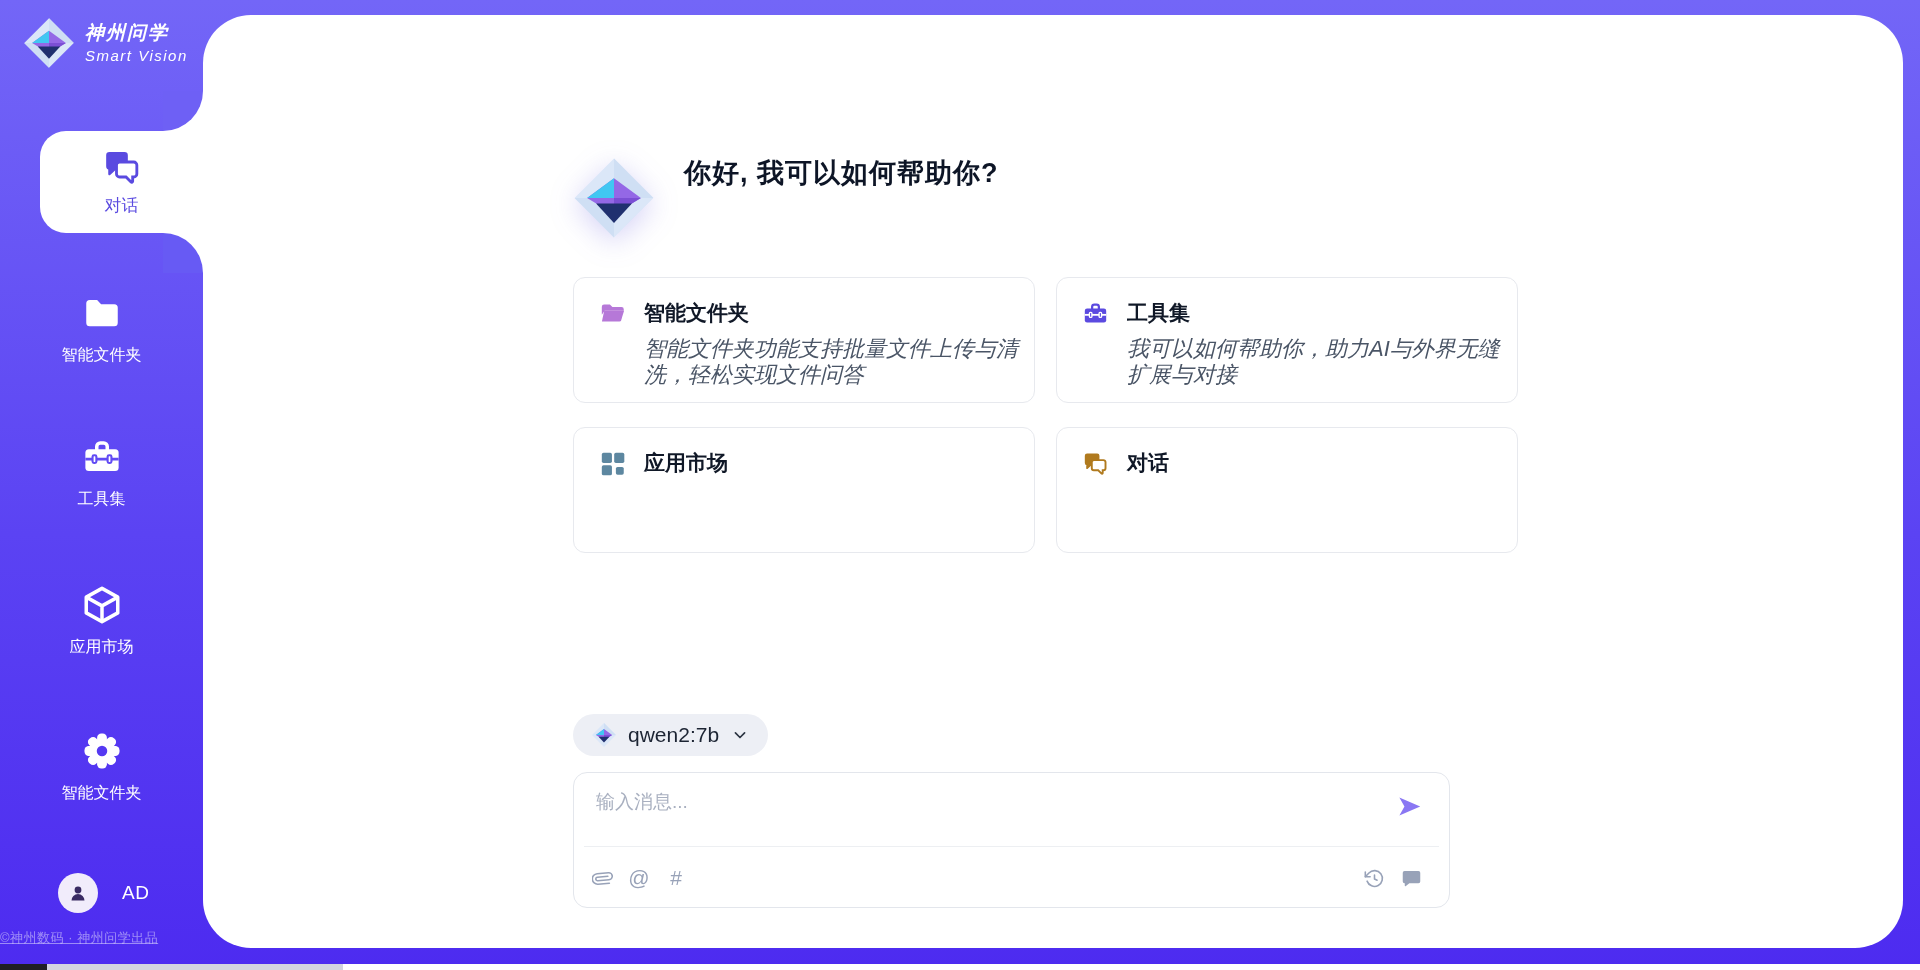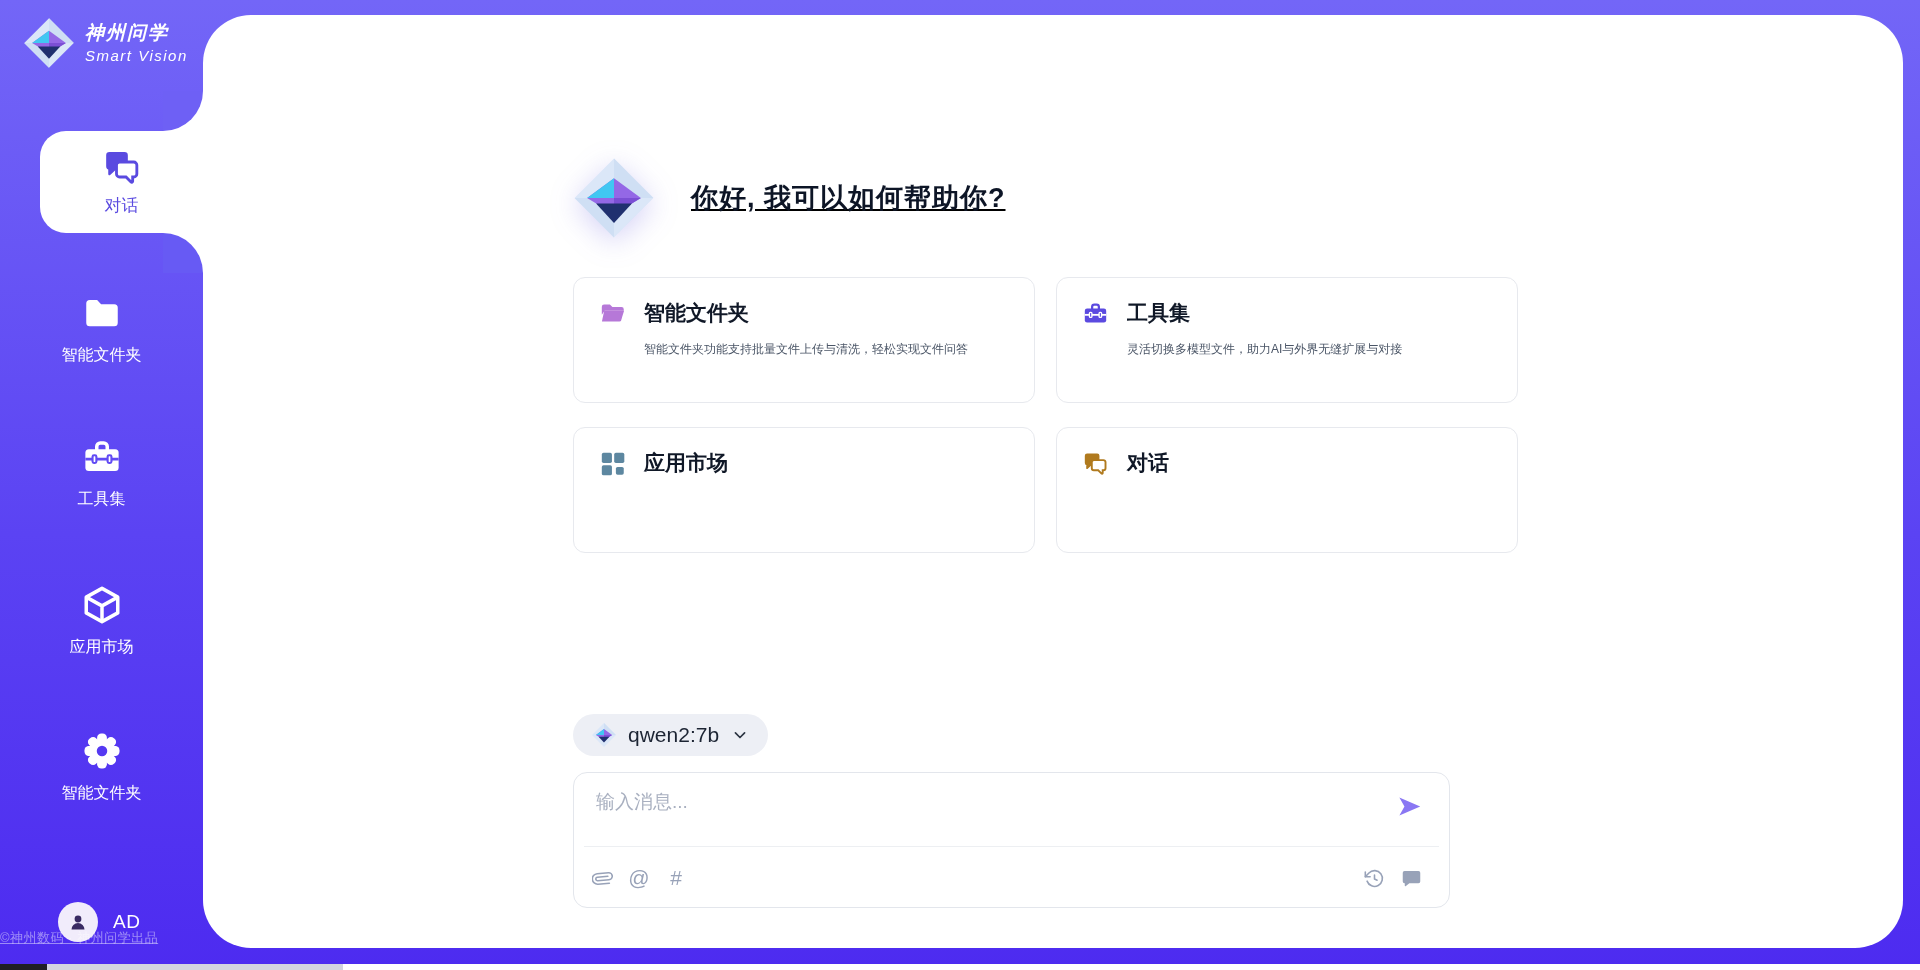--- a/index.html
+++ b/index.html
@@ -32,41 +32,41 @@
   .curve-bottom::after { content:""; position:absolute; inset:0; background:#675af4; border-top-right-radius:40px; }
 
   .nav-item { position:absolute; left:0; width:203px; display:flex; flex-direction:column;
     align-items:center; gap:11px; color:#fff; font-size:16px; cursor:pointer; }
   .nav-item svg { width:42px; height:42px; }
   #nav-folder   { top:292px; }
   #nav-toolset  { top:436px; }
   #nav-market   { top:584px; }
   #nav-settings { top:730px; }
 
-  .user-block { position:absolute; left:58px; top:902px; display:flex; align-items:center; gap:15px; cursor:pointer; }
+  .user-block { position:absolute; left:58px; top:873px; display:flex; align-items:center; gap:24px; cursor:pointer; }
   .avatar { width:40px; height:40px; border-radius:50%; background:#f1ecfb;
             display:flex; align-items:center; justify-content:center; }
   .user-name { color:#fff; font-size:19px; letter-spacing:0.5px; }
   .side-footer { position:absolute; left:0; top:929px; color:rgba(255,255,255,0.45);
                  font-size:13px; white-space:nowrap; letter-spacing:0.5px;text-decoration:underline; }
 
   
-  .greeting { position:absolute; left:571px; top:155px; display:flex; align-items:center; gap:34px;text-decoration:underline; }
+  .greeting { position:absolute; left:571px; top:155px; display:flex; gap:27px; }
   .greeting svg { width:86px; height:86px; filter:drop-shadow(0 6px 14px rgba(90,80,220,0.25)); }
   .greeting h1 { margin:0; font-size:27px; color:#0d1526; letter-spacing:1px; font-weight:bold; }
 
   
   .cards { position:absolute; left:573px; top:277px; width:945px;
     display:grid; grid-template-columns:462px 462px; grid-auto-rows:126px;
     column-gap:21px; row-gap:24px; }
   .card { border:1px solid #e7e9ee; border-radius:12px; background:#fff;
     padding:21px 8px 0 25px; display:flex; gap:18px; cursor:pointer; }
   .card-icon { width:27px; height:27px; flex:none; margin-top:1px; }
   .card h3 { margin:0 0 9px 0; font-size:21px; color:#101827; font-weight:bold; }
-  .card p { margin:0; font-size:12px; line-height:26px; color:#4a5566; max-width:384px; }
+  .card p { margin:0; font-size:22px; line-height:26px; color:#4a5566; max-width:384px;font-style:italic; }
 
   
   .model-pill { position:absolute; left:573px; top:714px; height:42px;
     display:inline-flex; align-items:center; gap:11px; padding:0 18px;
     background:#edeff5; border-radius:21px; cursor:pointer; }
   .model-pill svg.mini-logo { width:26px; height:26px; }
   .model-pill .label { font-size:21px; color:#1c2433; }
   .model-pill svg.chev { width:20px; height:20px; }
 
   
@@ -203,21 +203,21 @@
   <div class="card">
     <svg class="card-icon" viewBox="0 0 24 24">
       <path d="M9 8V6a2 2 0 0 1 2-2h2a2 2 0 0 1 2 2v2" fill="none" stroke="#5b4ae0" stroke-width="2"></path>
       <rect x="2.5" y="7.5" width="19" height="12.5" rx="2" fill="#5b4ae0"></rect>
       <line x1="2.5" y1="13.2" x2="21.5" y2="13.2" stroke="#ffffff" stroke-width="1.6"></line>
       <rect x="6.6" y="11" width="2.2" height="4.4" rx="0.8" fill="#5b4ae0" stroke="#ffffff" stroke-width="1.2"></rect>
       <rect x="15.2" y="11" width="2.2" height="4.4" rx="0.8" fill="#5b4ae0" stroke="#ffffff" stroke-width="1.2"></rect>
     </svg>
     <div>
       <h3>工具集</h3>
-      <p>灵活切换多模型文件，助力AI与外界无缝扩展与对接</p>
+      <p>我可以如何帮助你，助力AI与外界无缝扩展与对接</p>
     </div>
   </div>
 
   <div class="card">
     <svg class="card-icon" viewBox="0 0 24 24">
       <g fill="#5d87a0">
         <rect x="2.5" y="2.5" width="9" height="9" rx="1.5"></rect>
         <rect x="13.5" y="2.5" width="9" height="9" rx="1.5"></rect>
         <rect x="2.5" y="13.5" width="9" height="9" rx="1.5"></rect>
         <rect x="15" y="15" width="7" height="7" rx="1.5"></rect>

